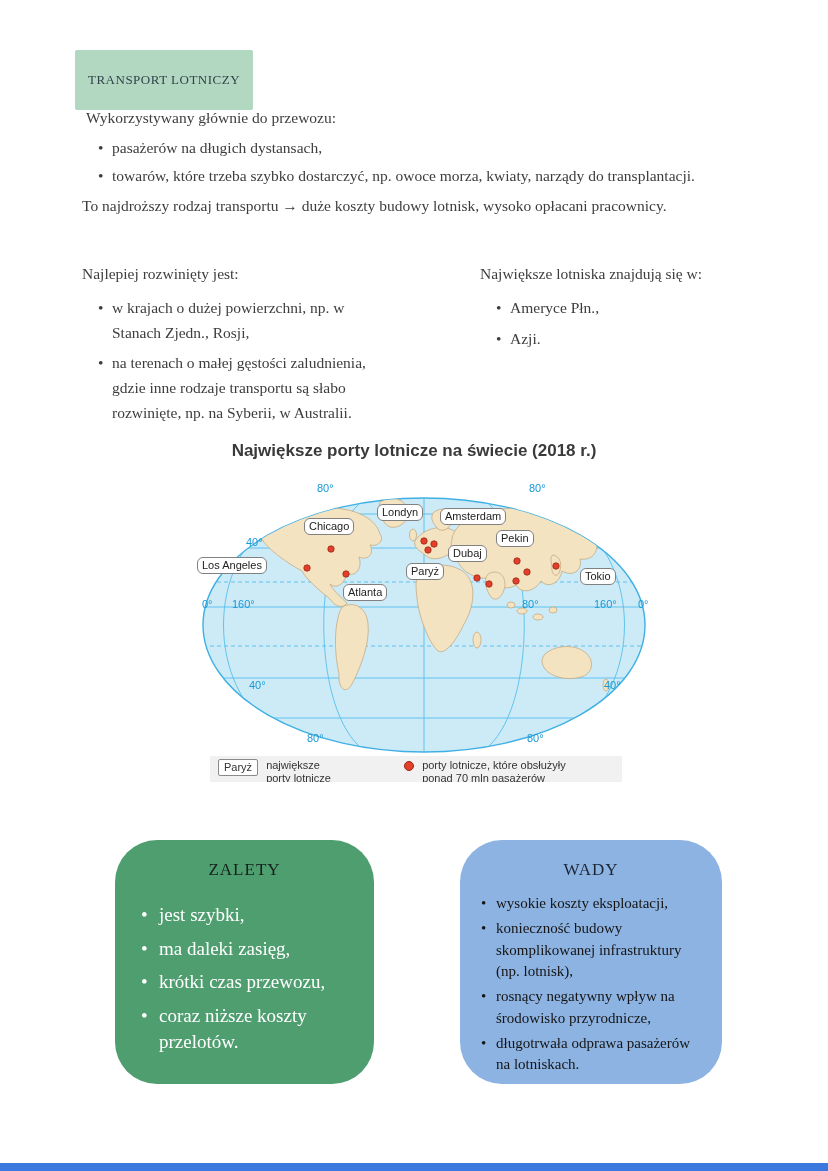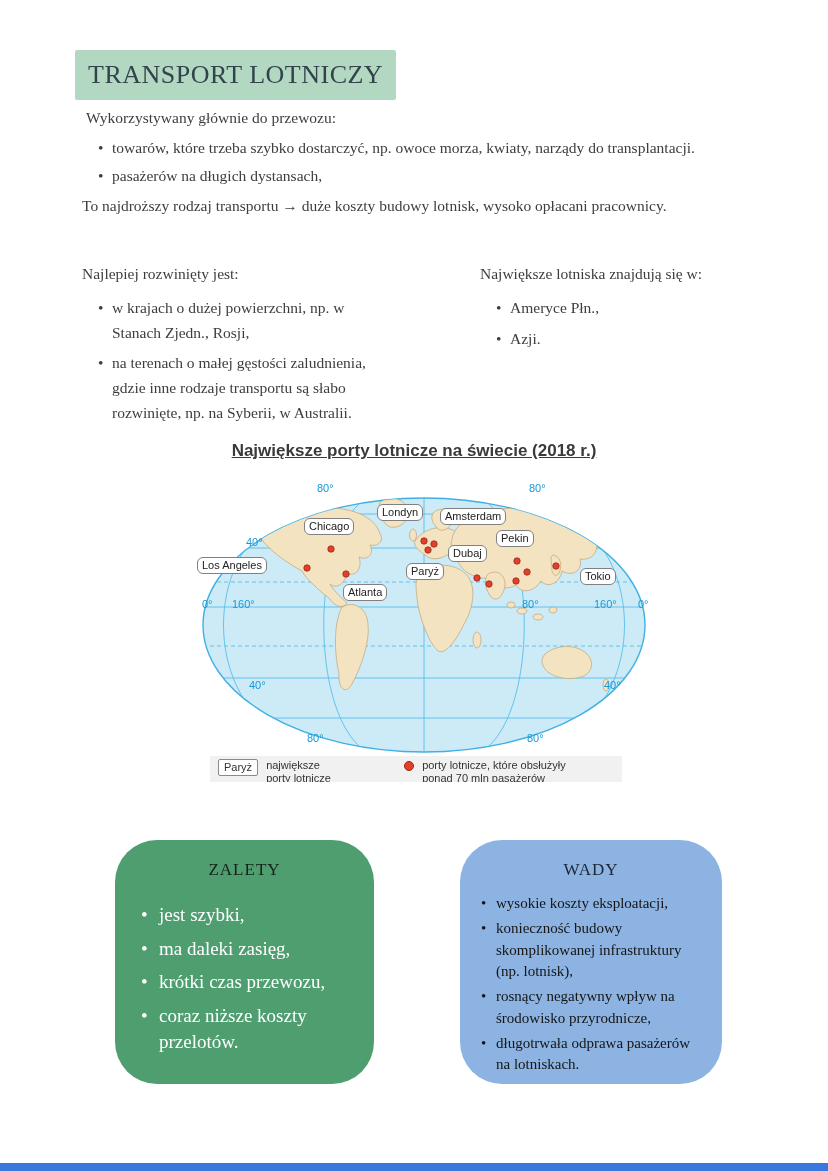--- a/index.html
+++ b/index.html
@@ -1,39 +1,39 @@
 <!DOCTYPE html>
 <html><head>
 <meta charset="utf-8">
 <style>
   html,body{margin:0;padding:0;background:#ffffff;}
   .page{position:relative;width:828px;height:1171px;background:#fff;overflow:hidden;
         font-family:"Liberation Serif",serif;color:#3d3d3d;}
 
   .title-highlight{position:absolute;left:75px;top:50px;background:#b2d8c2;
-        padding:10px 13px;font-size:26px;letter-spacing:.5px;color:#33424b;border-radius:2px;}
+        padding:22px 13px;font-size:13px;letter-spacing:.5px;color:#33424b;border-radius:2px;}
 
   .intro{position:absolute;left:82px;top:102px;width:700px;font-size:15.5px;line-height:1.5;}
   .intro p{margin:4px;}
   .bullets{list-style:none;margin:7px 0 0;padding:0 0 0 30px;}
   .bullets li{position:relative;margin-bottom:4px;}
   .bullets li::before{content:"\2022";position:absolute;left:-14px;}
 
   .cost-note{position:absolute;left:82px;top:197px;width:712px;font-size:15.5px;margin:0;}
 
   .col{position:absolute;font-size:15.5px;line-height:1.6;}
   .col p{margin:0;}
   .col-left{left:82px;top:262px;width:345px;}
   .col-right{left:480px;top:262px;width:310px;}
   .col .bullets{margin-top:9px;}
   .col-left .bullets li{width:285px;margin-bottom:6px;}
   .col-right .bullets li{margin-bottom:6px;}
 
   .map-title{position:absolute;left:144px;top:441px;width:540px;margin:0;text-align:center;
-        font-family:"Liberation Sans",sans-serif;font-weight:bold;font-size:17px;color:#3a3a3a;text-decoration:underline;}
+        font-family:"Liberation Sans",sans-serif;font-weight:bold;font-size:17px;color:#3a3a3a;}
 
   .map{position:absolute;left:194px;top:478px;width:460px;height:278px;}
   .map svg{position:absolute;left:0;top:0;}
   .city-label{position:absolute;background:#fff;border:1px solid #808080;border-radius:6px;
         padding:0 4px;font-family:"Liberation Sans",sans-serif;font-size:11px;line-height:15px;
         color:#222;white-space:nowrap;}
   .grat{position:absolute;font-family:"Liberation Sans",sans-serif;font-size:11px;color:#1899d6;}
 
   .legend{position:absolute;left:210px;top:756px;width:412px;height:26px;background:#f1f1f1;
         overflow:hidden;display:flex;align-items:flex-start;padding:3px 8px;box-sizing:border-box;
@@ -64,22 +64,22 @@
 
 <div class="page">
 
   <div class="title-highlight">
     <span>TRANSPORT LOTNICZY</span>
   </div>
 
   <div class="intro">
     <p>Wykorzystywany głównie do przewozu:</p>
     <ul class="bullets">
+      <li>pasażerów na długich dystansach,</li>
       <li>towarów, które trzeba szybko dostarczyć, np. owoce morza, kwiaty, narządy do transplantacji.</li>
-      <li>pasażerów na długich dystansach,</li>
     </ul>
   </div>
 
   <p class="cost-note">To najdroższy rodzaj transportu → duże koszty budowy lotnisk, wysoko opłacani pracownicy.</p>
 
   <div class="col col-left">
     <p>Najlepiej rozwinięty jest:</p>
     <ul class="bullets">
       <li>w krajach o dużej powierzchni, np. w Stanach Zjedn., Rosji,</li>
       <li>na terenach o małej gęstości zaludnienia, gdzie inne rodzaje transportu są słabo rozwinięte, np. na Syberii, w Australii.</li>

